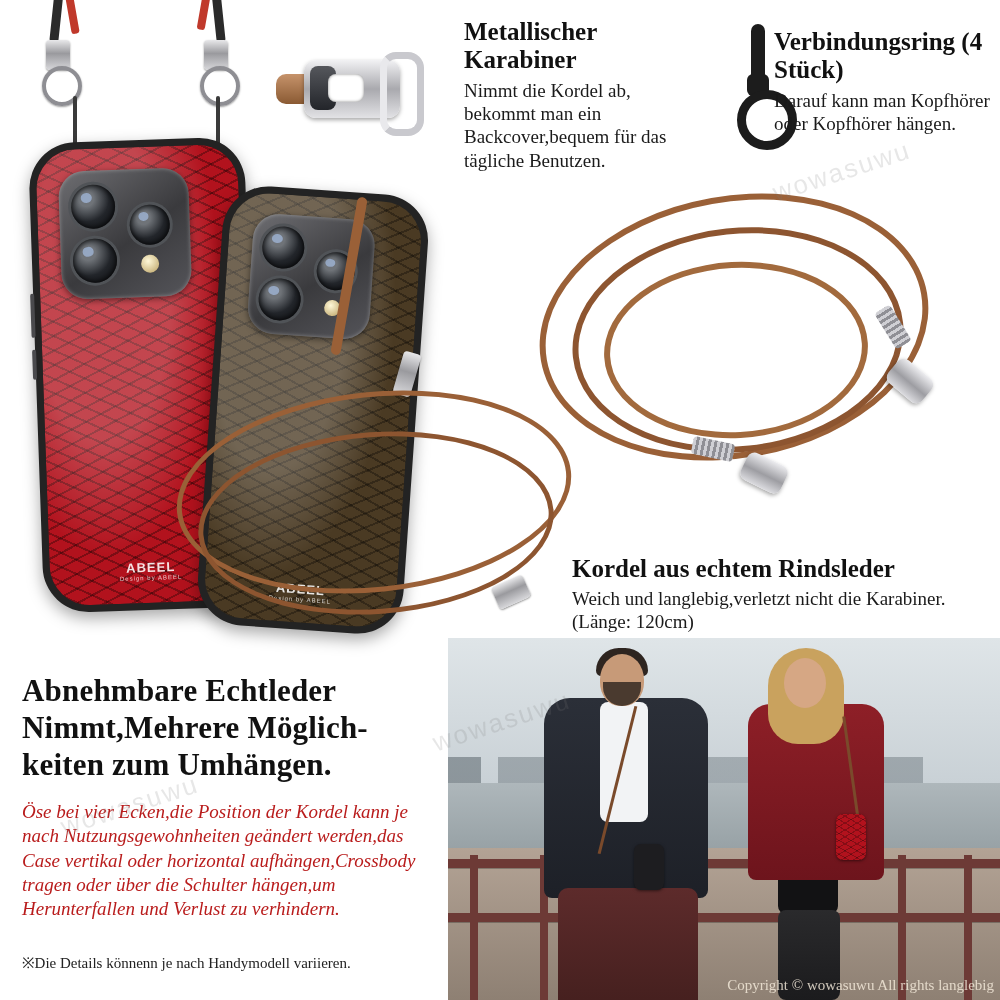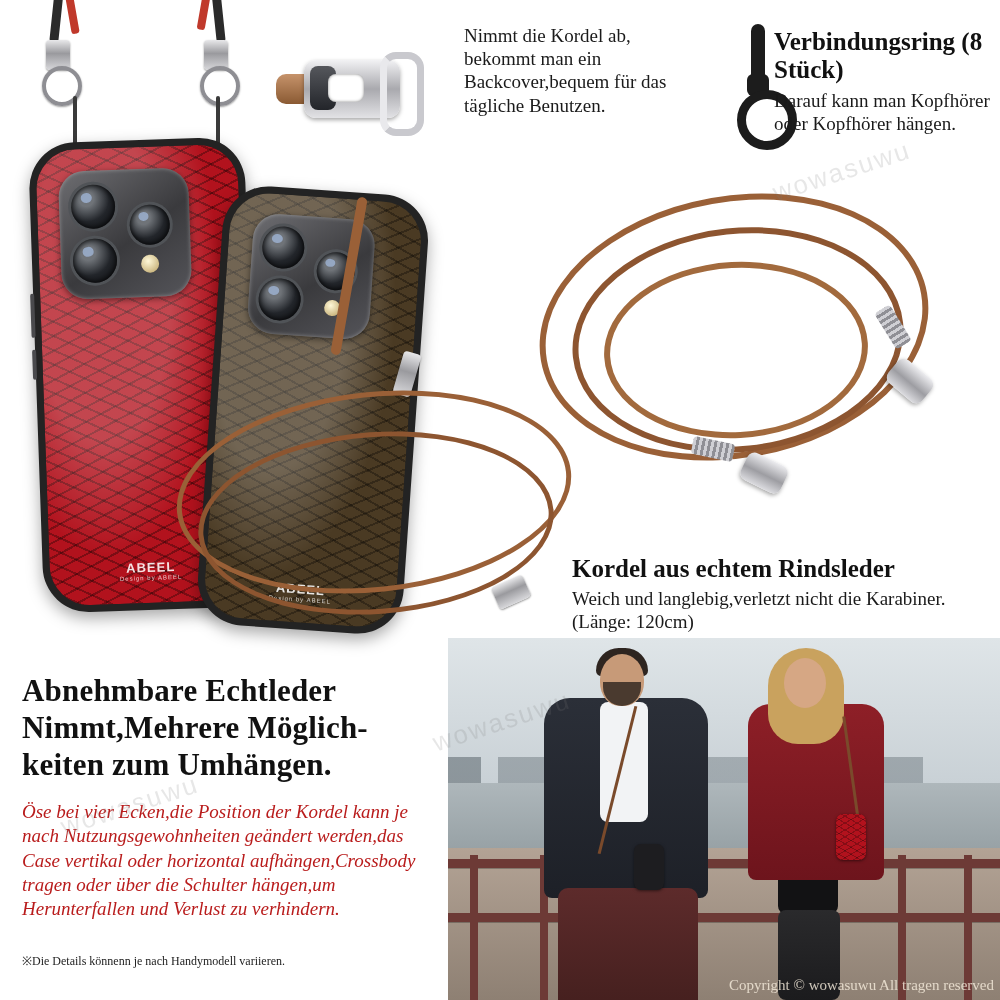--- a/index.html
+++ b/index.html
@@ -157,21 +157,21 @@
     position:absolute; left:22px; top:672px; width:420px;
     font-size:31px; font-weight:bold; line-height:1.2; color:#111;
     letter-spacing:.2px;
   }
   .body-copy {
     position:absolute; left:22px; top:800px; width:424px;
     font-size:19px; line-height:1.28; color:#b91c1c;font-style:italic;
   }
   .footnote {
     position:absolute; left:22px; top:952px; width:440px;
-    font-size:12px; color:#222;
+    font-size:15px; color:#222;
   }
 
   
   .photo {
     position:absolute; left:448px; top:638px; width:552px; height:362px;
     overflow:hidden;
     background:linear-gradient(180deg,#cfd6da 0%,#c3cbd0 38%,#b9aea4 39%,#a8998c 100%);
   }
   .sky { position:absolute; left:0; top:0; width:100%; height:40%;
          background:linear-gradient(180deg,#dfe5e8,#c9d1d6); }
@@ -314,30 +314,31 @@
 
   <div class="carabiner-photo">
     <div class="carab-leather"></div>
     <div class="carab-body"></div>
     <div class="carab-dark"></div>
     <div class="carab-hole"></div>
     <div class="carab-clip"></div>
   </div>
 
   <div class="abs" style="left:464px; top:18px; width:230px;">
+    <div class="txt-title" style="font-size:25px;">Metallischer Karabiner</div>
     <div class="txt-body" style="font-size:19px; margin-top:6px;">Nimmt die Kordel ab, bekommt man ein Backcover,bequem für das tägliche Benutzen.</div>
   </div>
 
   <div class="ring-illu">
     <div class="ring-strap"></div>
     <div class="ring-strap-tip"></div>
     <div class="ring-o"></div>
   </div>
   <div class="abs" style="left:774px; top:28px; width:226px;">
-    <div class="txt-title" style="font-size:25px;">Verbindungsring (8 Stück)</div>
+    <div class="txt-title" style="font-size:25px;">Verbindungsring (4 Stück)</div>
     <div class="txt-body" style="font-size:19px; margin-top:6px;">Darauf kann man Kopfhörer oder Kopfhörer hängen.</div>
   </div>
 
   <div class="coil">
     <div class="coil-loop" style="left:18px; top:26px; width:380px; height:250px; transform:rotate(-10deg);"></div>
     <div class="coil-loop" style="left:52px; top:58px; width:320px; height:212px; transform:rotate(-6deg); border-color:#8d5530;"></div>
     <div class="coil-loop" style="left:84px; top:92px; width:252px; height:164px; transform:rotate(-3deg); border-color:#a26a3d;"></div>
     <div class="coilspring" style="left:352px; top:148px; transform:rotate(58deg);"></div>
     <div class="clasp" style="left:368px; top:196px; transform:rotate(40deg);"></div>
     <div class="coilspring" style="left:172px; top:270px; transform:rotate(12deg);"></div>
@@ -382,20 +383,20 @@
     <div>
       <div class="woman-dress"></div>
       <div class="woman-jacket"></div>
       <div class="woman-hair"></div>
       <div class="woman-head"></div>
       <div class="woman-legs"></div>
       <div class="tiny-cord" style="left:402px; top:78px; height:112px; transform:rotate(-8deg);"></div>
       <div class="tiny-case" style="left:388px; top:176px;"></div>
     </div>
 
-    <div class="copyright">Copyright © wowasuwu All tragen reserved</div>
+    <div class="copyright">Copyright © wowasuwu All rights langlebig</div>
   </div>
 
   <div class="wm" style="left:770px; top:156px;">wowasuwu</div>
   <div class="wm" style="left:58px; top:790px;">wowasuwu</div>
   <div class="wm" style="left:430px; top:706px;">wowasuwu</div>
 
 </div>
 
 </body></html>

